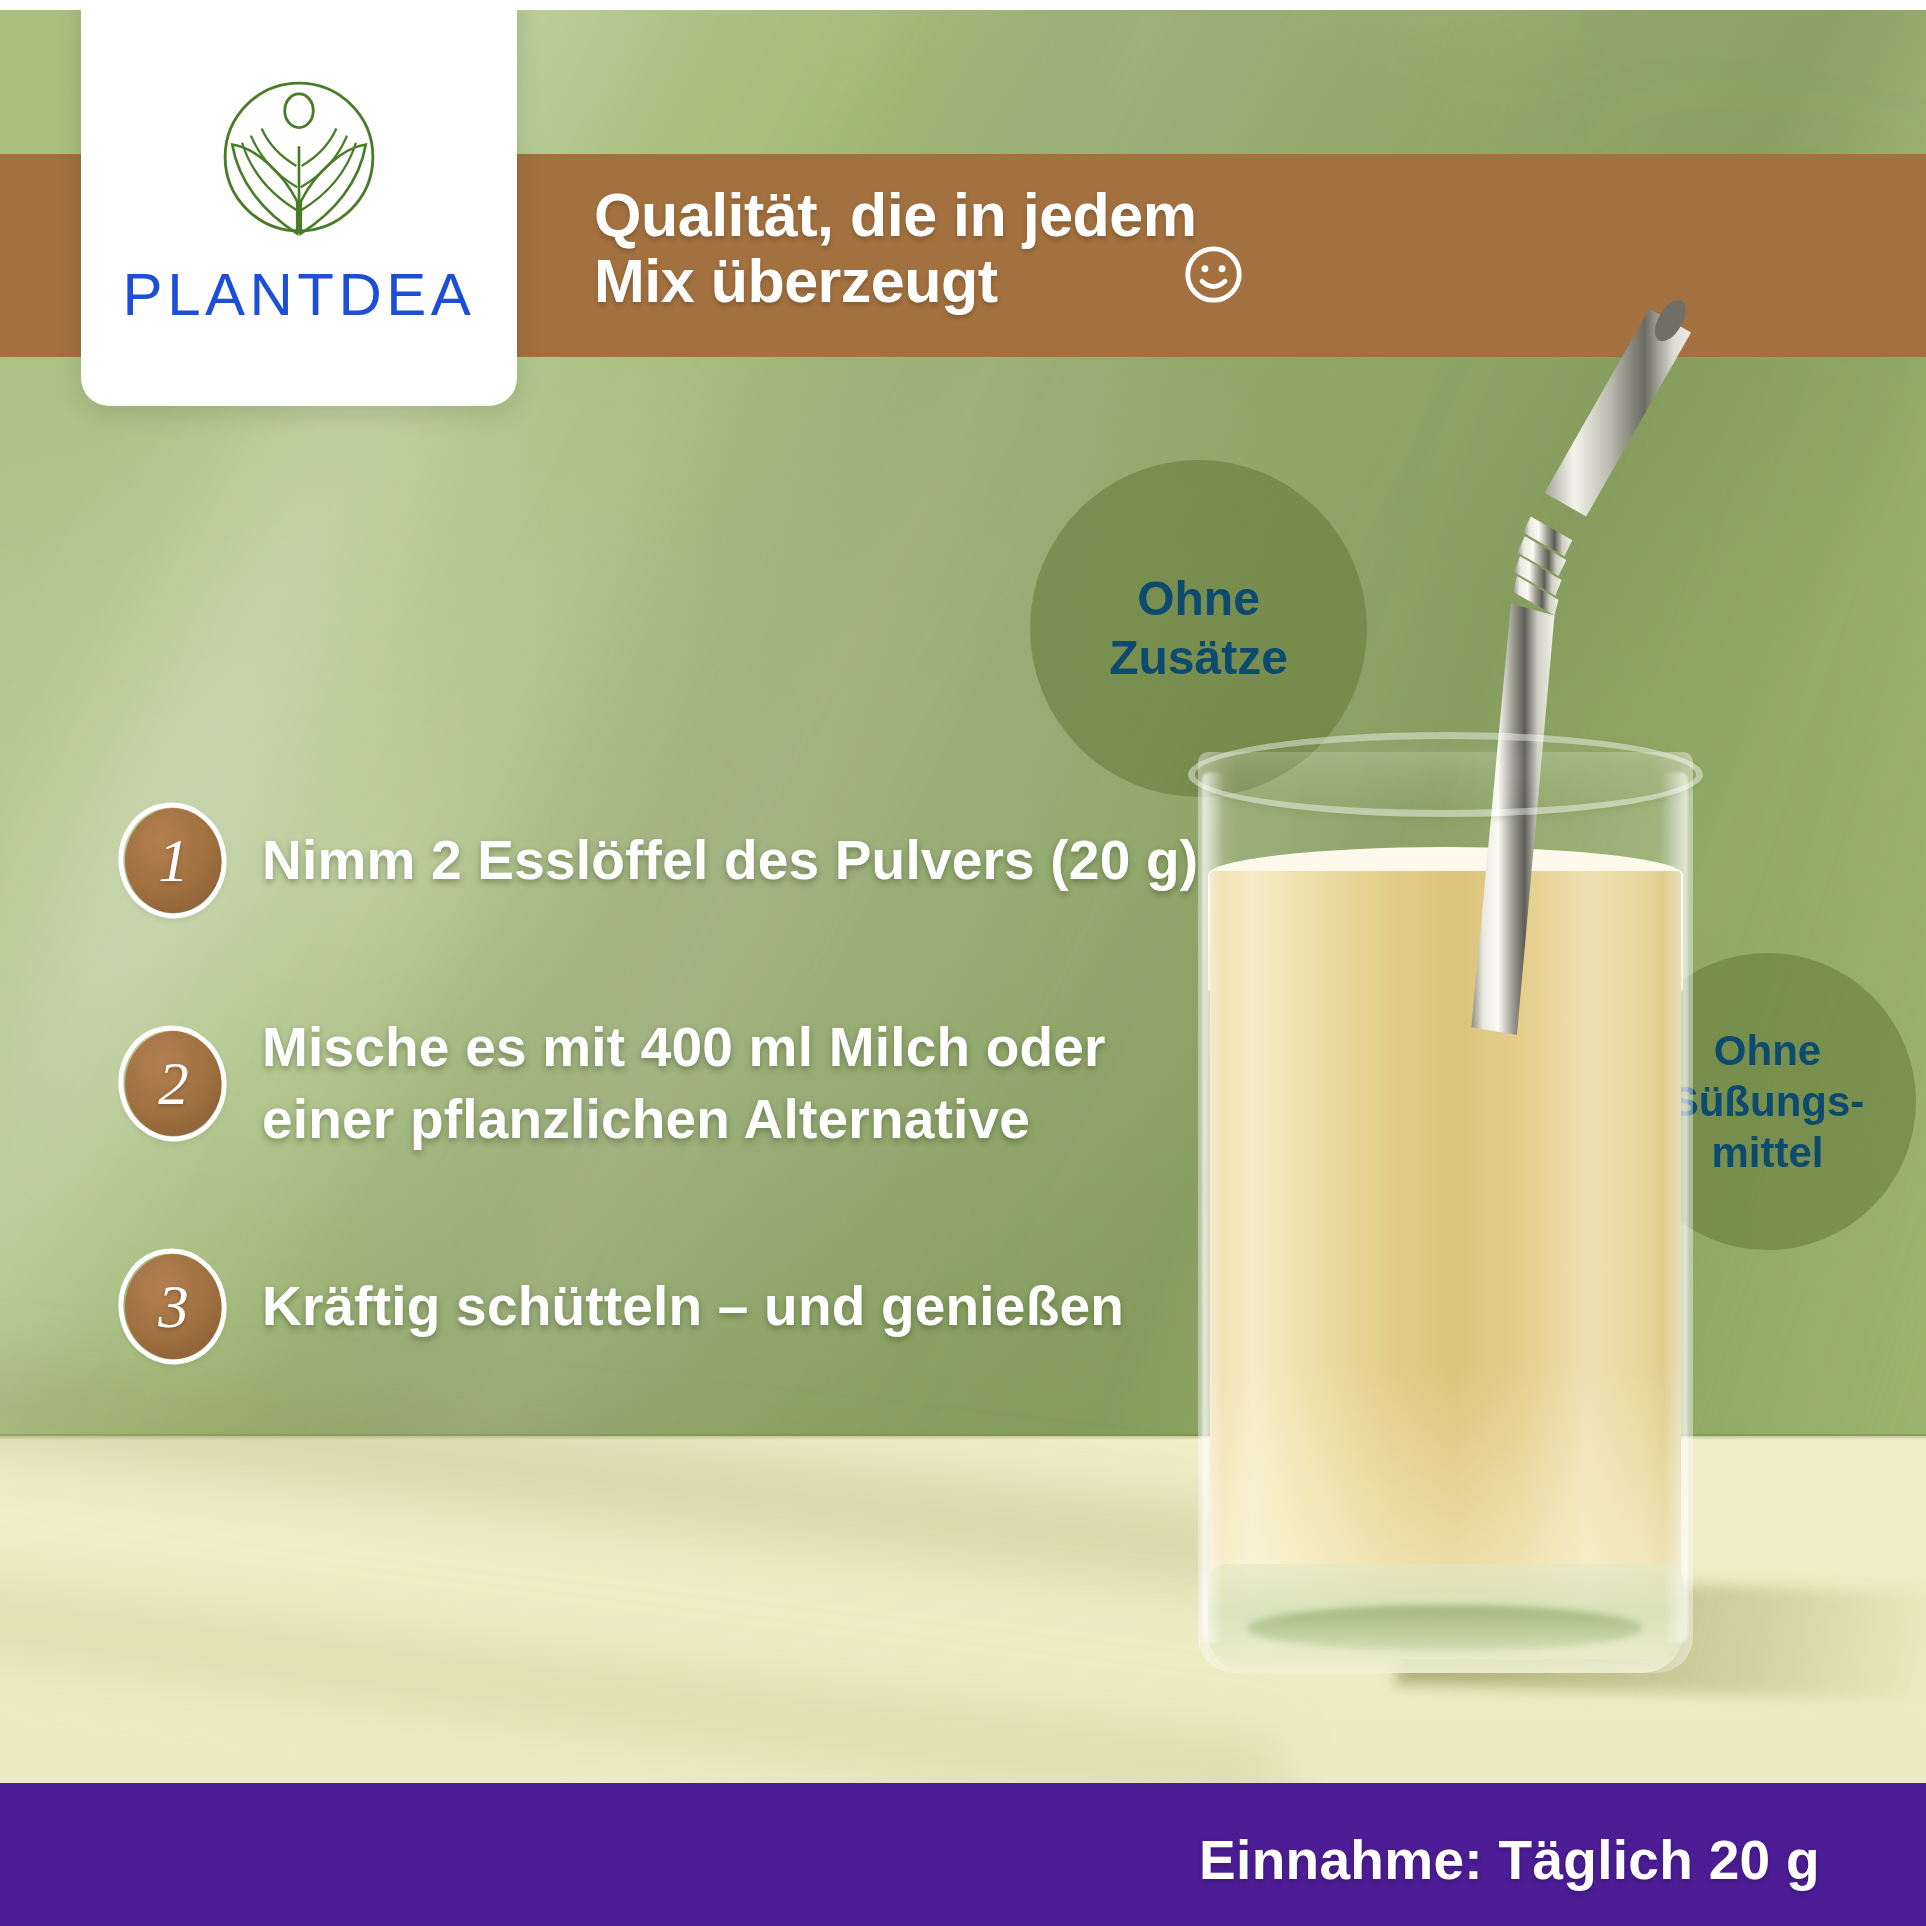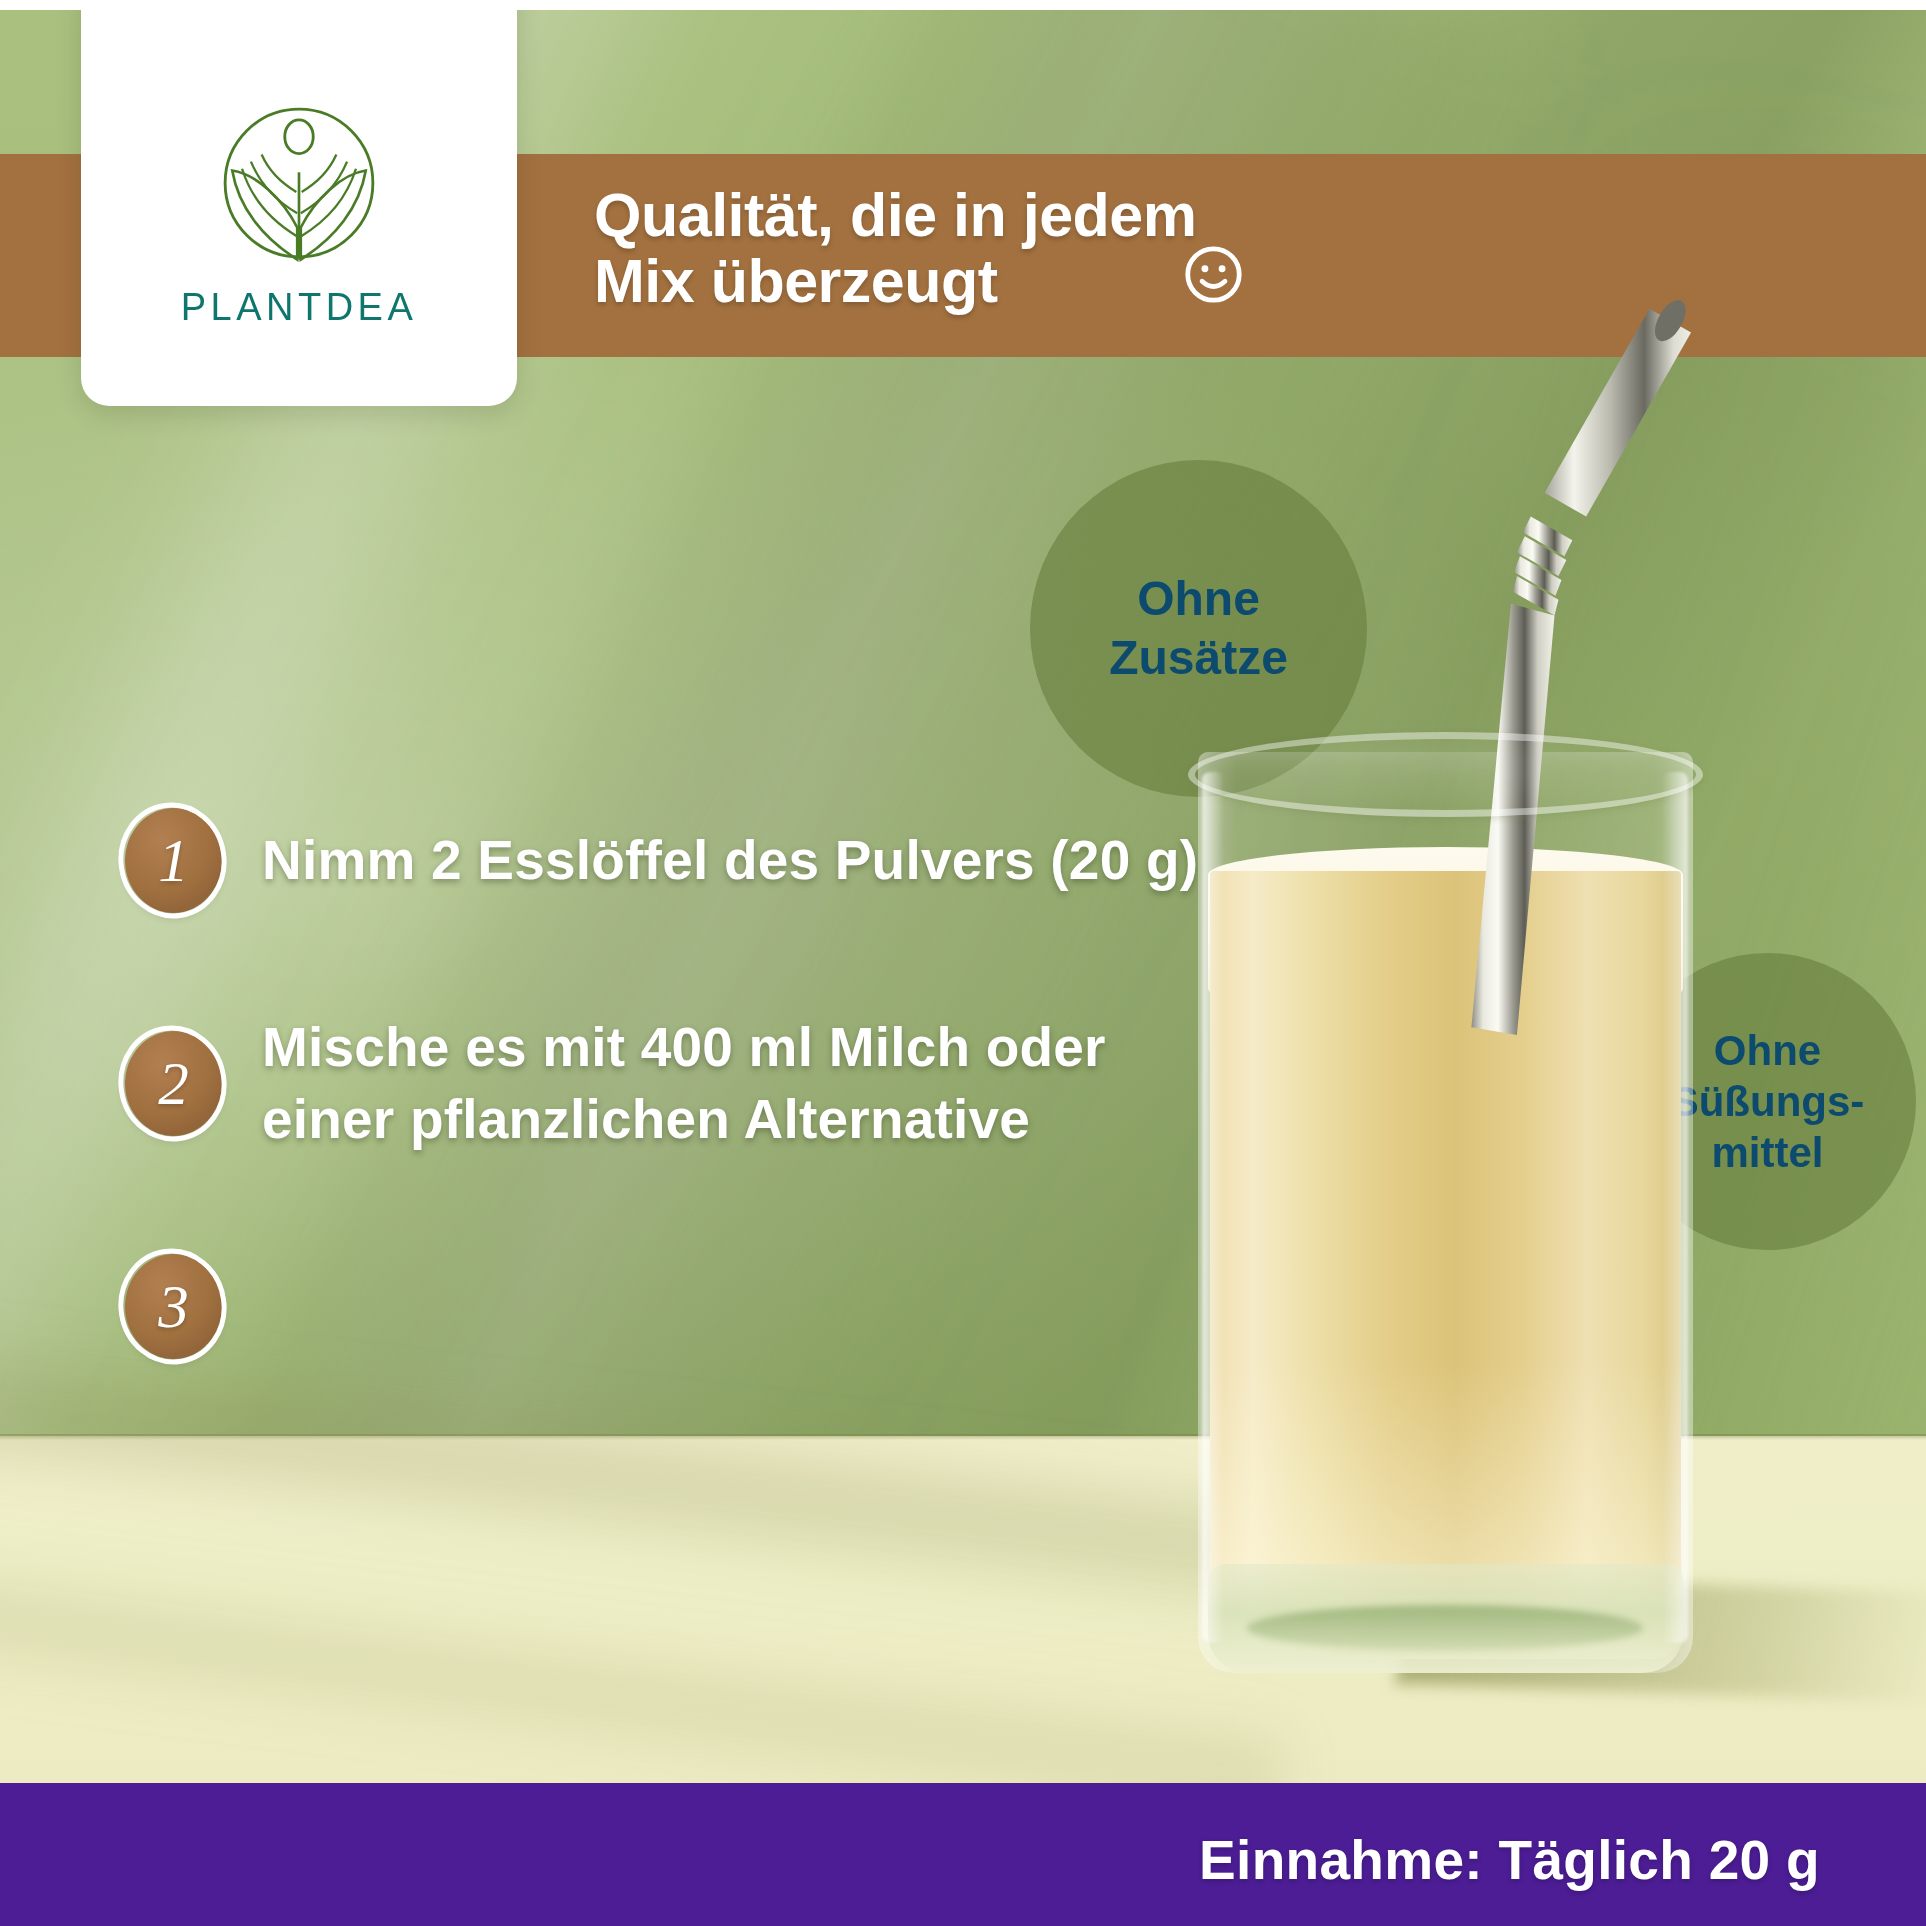--- a/index.html
+++ b/index.html
@@ -105,22 +105,22 @@
     background:#ffffff;
     border-radius:28px;
     box-shadow:0 8px 26px rgba(0,0,0,.12);
     display:flex; flex-direction:column;
     align-items:center; justify-content:flex-end;
     padding-bottom:77px;
   }
   .logo-mark{ width:178px; height:178px; margin-bottom:14px; }
   .logo-mark svg{ display:block; width:178px; height:178px; }
   .logo-word{
-    font-size:38px; letter-spacing:4.5px;
-    color:#0f766e; font-weight:400;
+    font-size:60px; letter-spacing:4.5px;
+    color:#1d4ed8; font-weight:400;
   }
 
   
   .steps{
     position:absolute; left:117px; top:792px; width:1089px;
   }
   .step{
     display:flex; align-items:center;
     margin-bottom:93px;
   }
@@ -406,20 +406,21 @@
     <div class="step">
       <div class="badge">
         <div class="badge-fill"></div>
         <div class="badge-ring">
           <svg viewBox="0 0 112 118" xmlns="http://www.w3.org/2000/svg">
             <ellipse cx="56" cy="59" rx="52" ry="56" fill="none" stroke="#ffffff" stroke-width="5" transform="rotate(-8 56 59)"></ellipse>
           </svg>
         </div>
         <div class="badge-num">3</div>
       </div>
+      <div class="step-text">Kräftig schütteln – und genießen</div>
     </div>
 
   </div>
 
   <div class="feature feature-1">Ohne
 Zusätze</div>
   <div class="feature feature-2">Ohne
 Süßungs-
 mittel</div>
 

